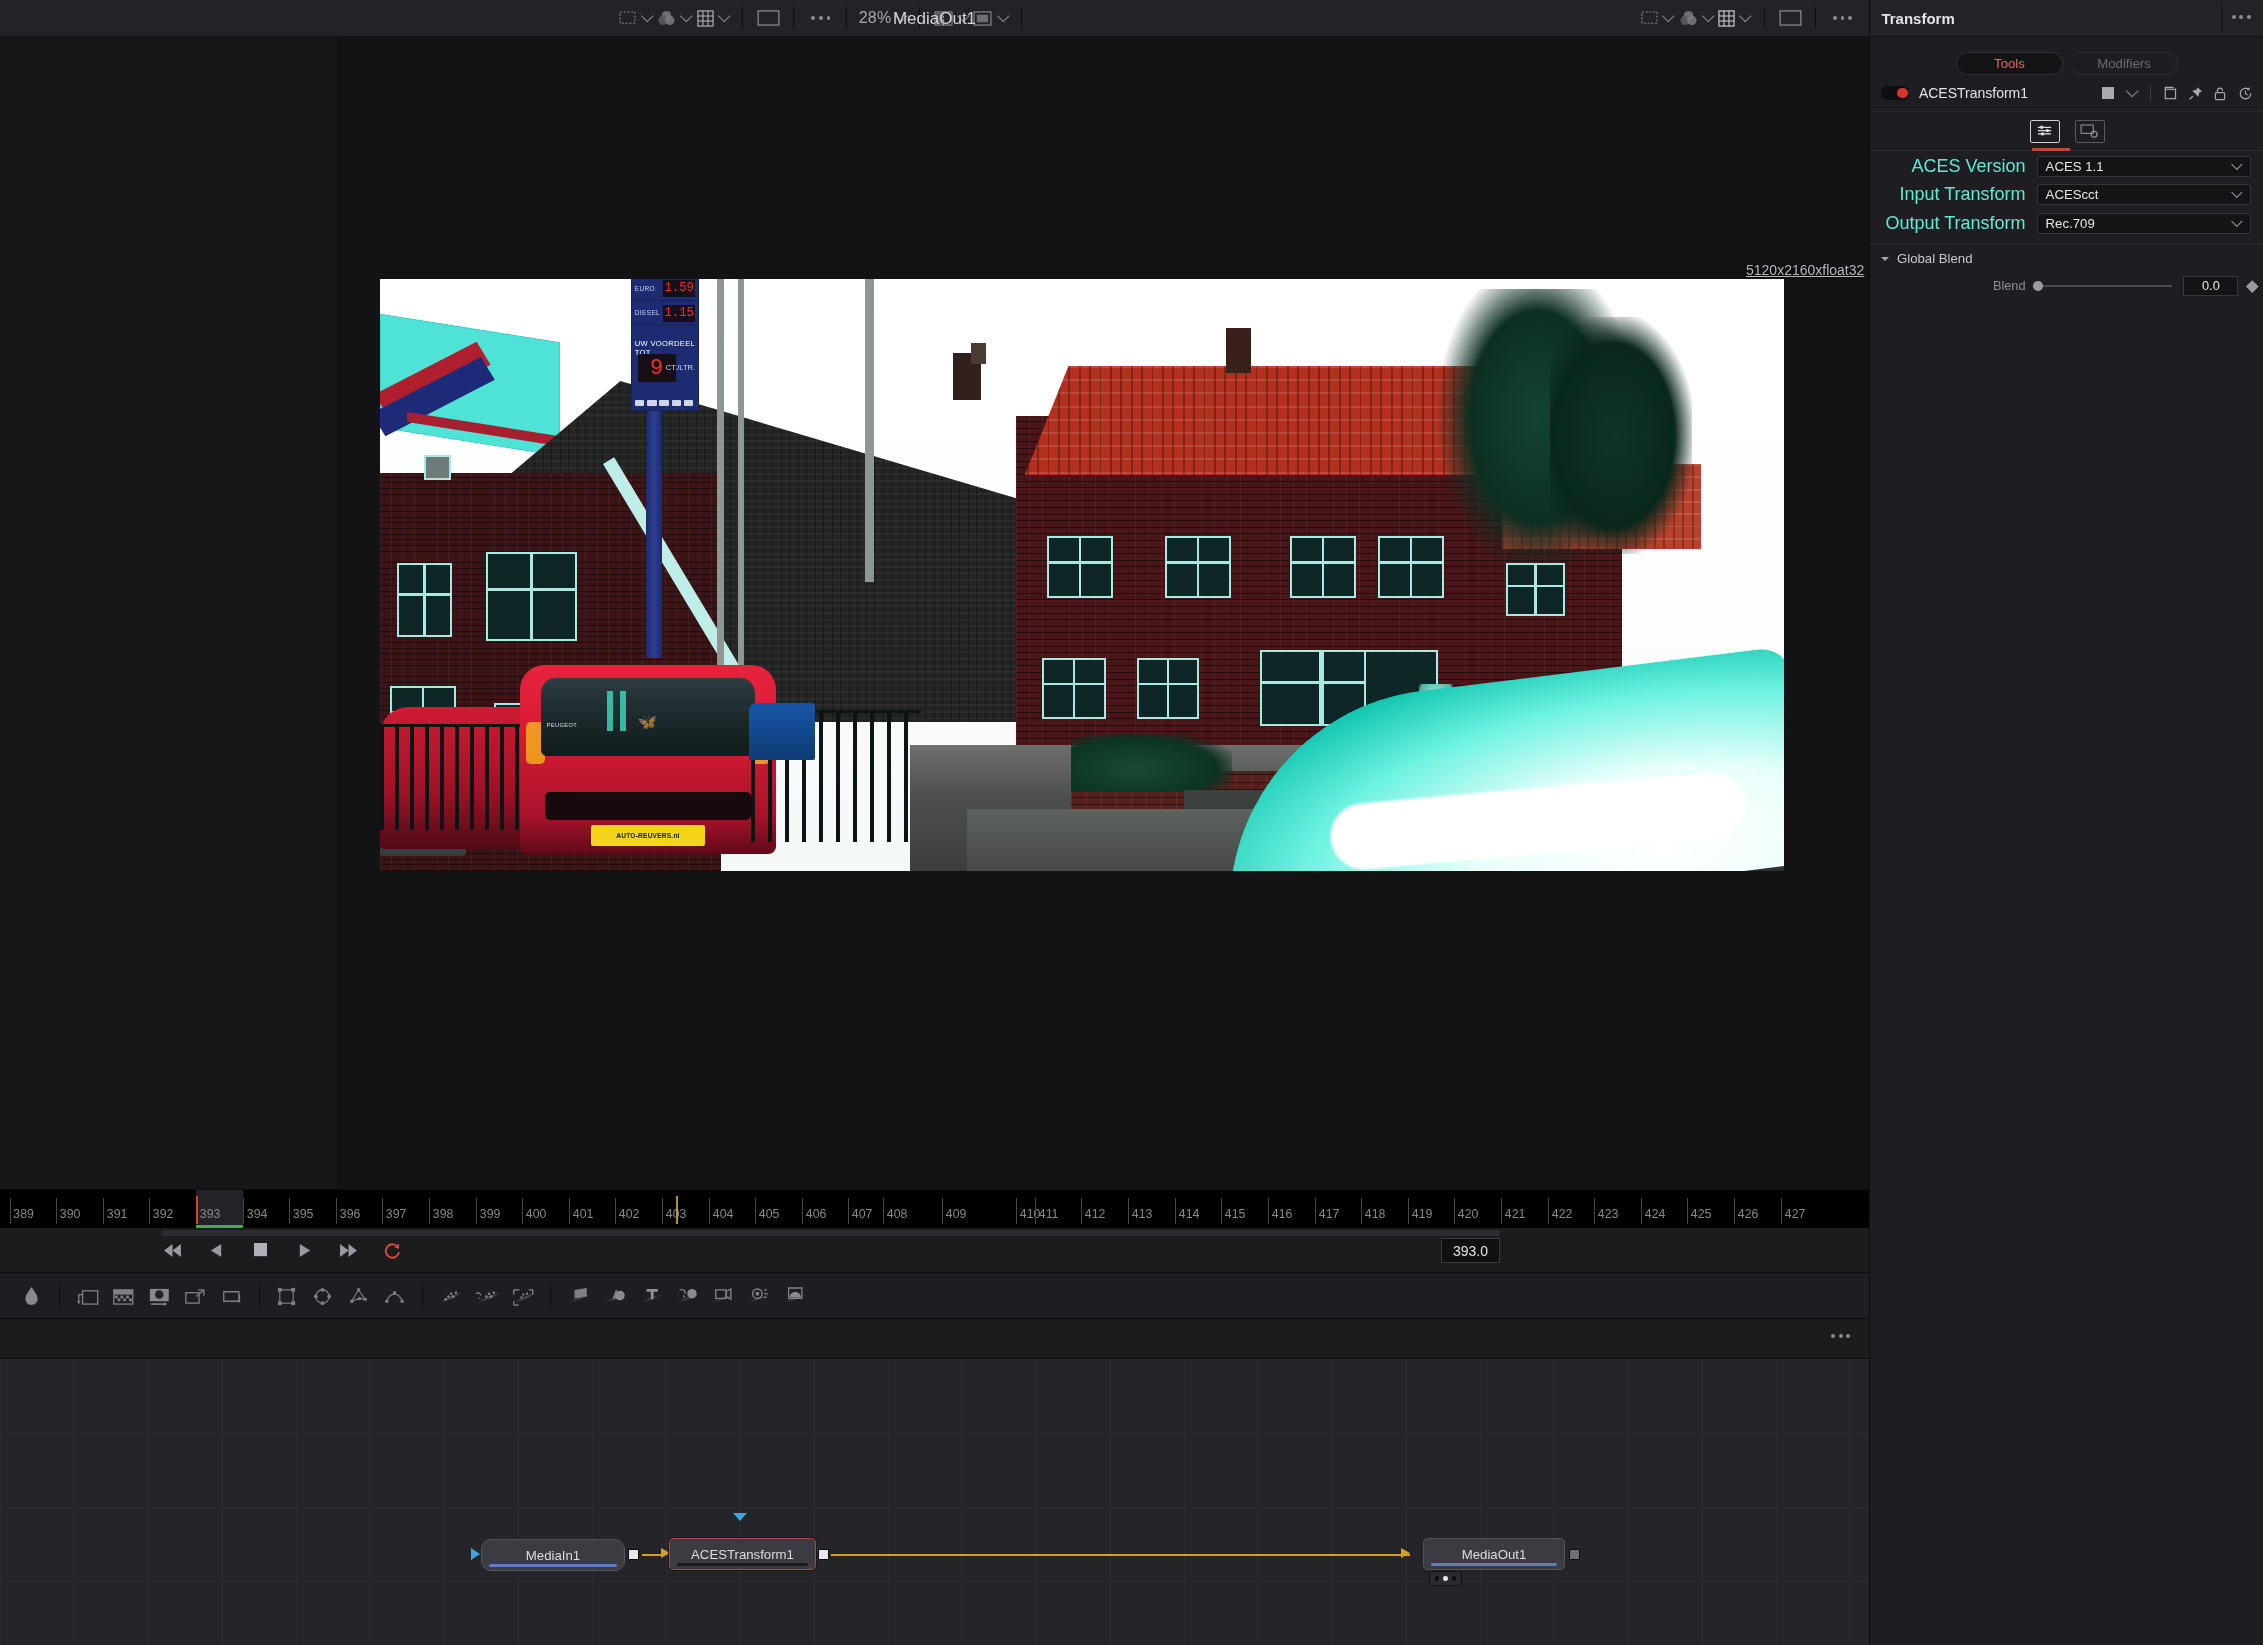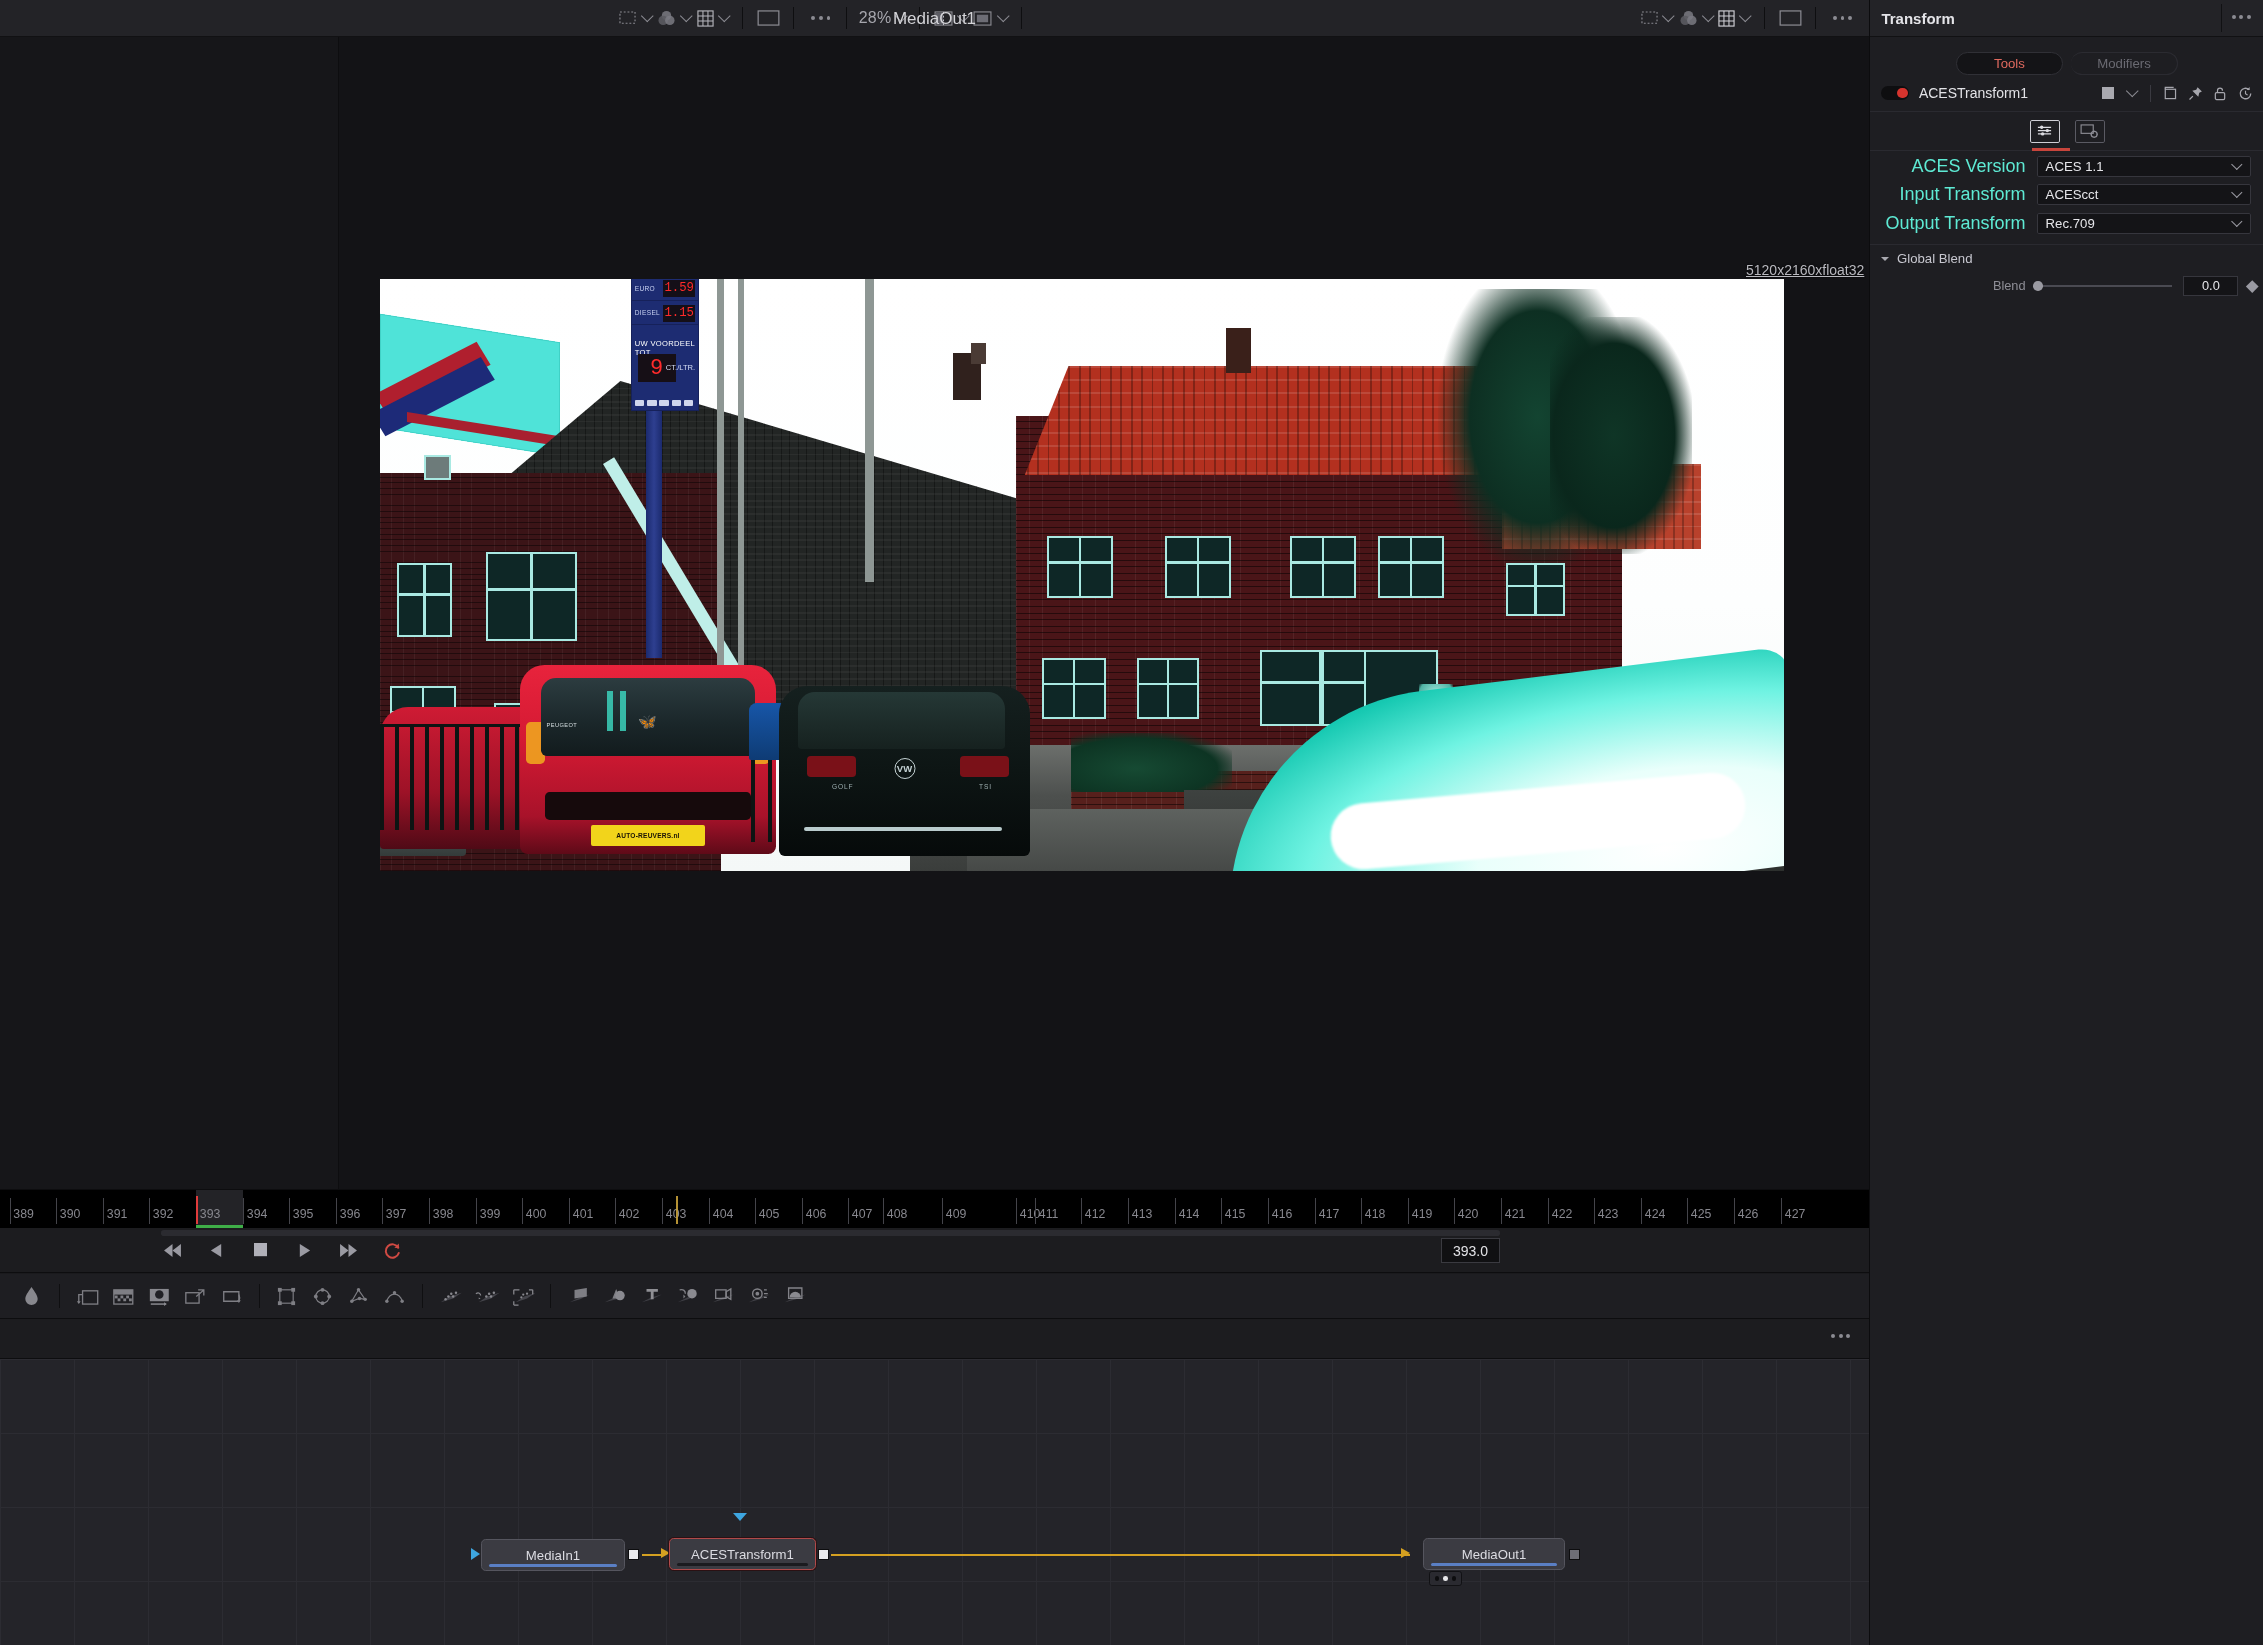--- a/index.html
+++ b/index.html
@@ -798,30 +798,20 @@
         <div class="peugeot">PEUGEOT</div>
         <div class="model">107</div>
         <div class="bumper"></div>
         <div class="plate">
           <span>AUTO-REUVERS.nl</span>
         </div>
       </div>
 
       <div class="fence2"></div>
       <div class="car-blue"></div>
-      <div class="car-vw">
-        <div class="body"></div>
-        <div class="glass"></div>
-        <div class="tl-l"></div>
-        <div class="tl-r"></div>
-        <div class="logo">VW</div>
-        <div class="golf">GOLF</div>
-        <div class="tsi">TSI</div>
-        <div class="chrome"></div>
-      </div>
 
       <div class="hood"></div>
       <div class="hood-hl"></div>
     </div>
   </div>
 
   <div class="ruler">
     <div class="ruler-bg-light" id="ruler-hilite" style="left: 196px; width: 47px;"></div>
     <div id="ruler-ticks">
         <div class="tick" style="left: 9.5px;">
@@ -1173,21 +1163,21 @@
     <div class="dots3">
         <i></i>
         <i></i>
         <i></i>
       </div>
   </div>
 
   <div class="graph">
 
     <div class="arrow-in-blue" style="left:471px; top:189px;"></div>
-    <div class="node" style="left:481px; top:180px; width:144px;">
+    <div class="node" style="left:481px; top:180px; width:144px;border-radius:10px;">
       <span>MediaIn1</span>
       <span class="underline"></span>
     </div>
     <div class="node-tile" style="left:628px; top:190px;"></div>
     <div class="wire" style="left:642px; top:195px; width:21px;"></div>
     <div class="arrow-r" style="left:661px; top:189px;"></div>
 
     <div class="arrow-down-blue" style="left:733px; top:154px;"></div>
     <div class="node selected" style="left:669px; top:179px; width:147px;">
       <span>ACESTransform1</span>

